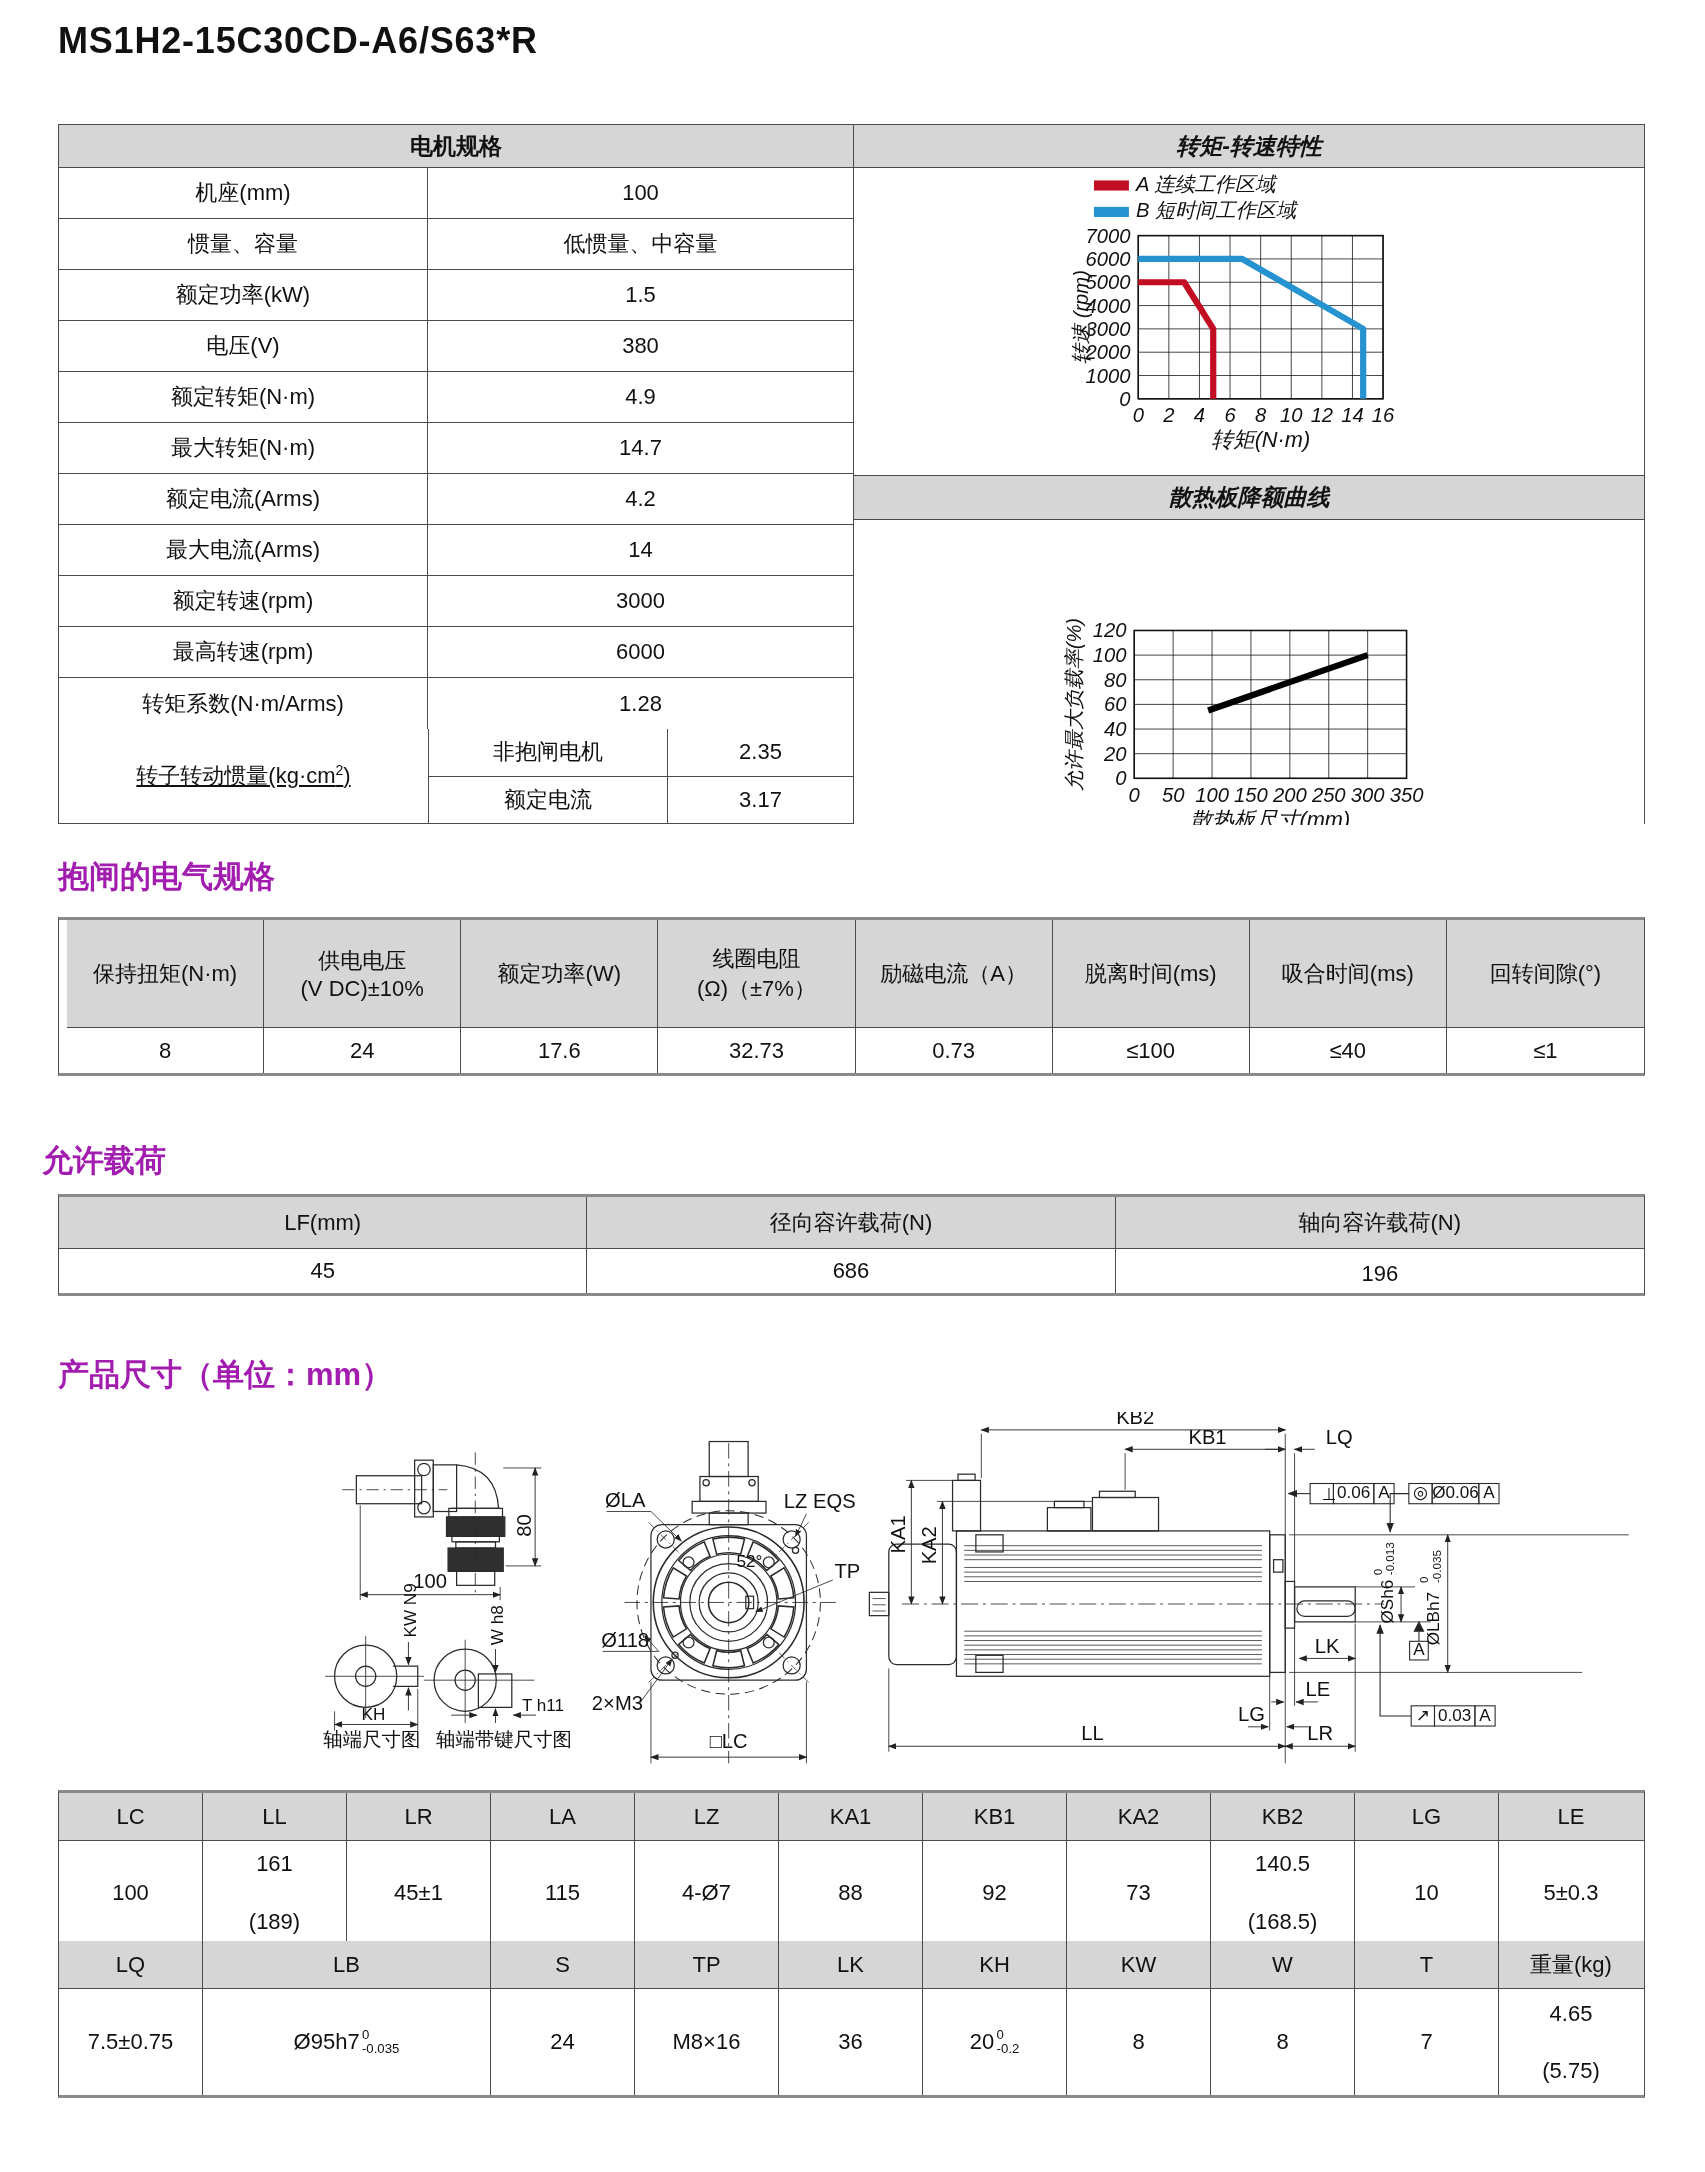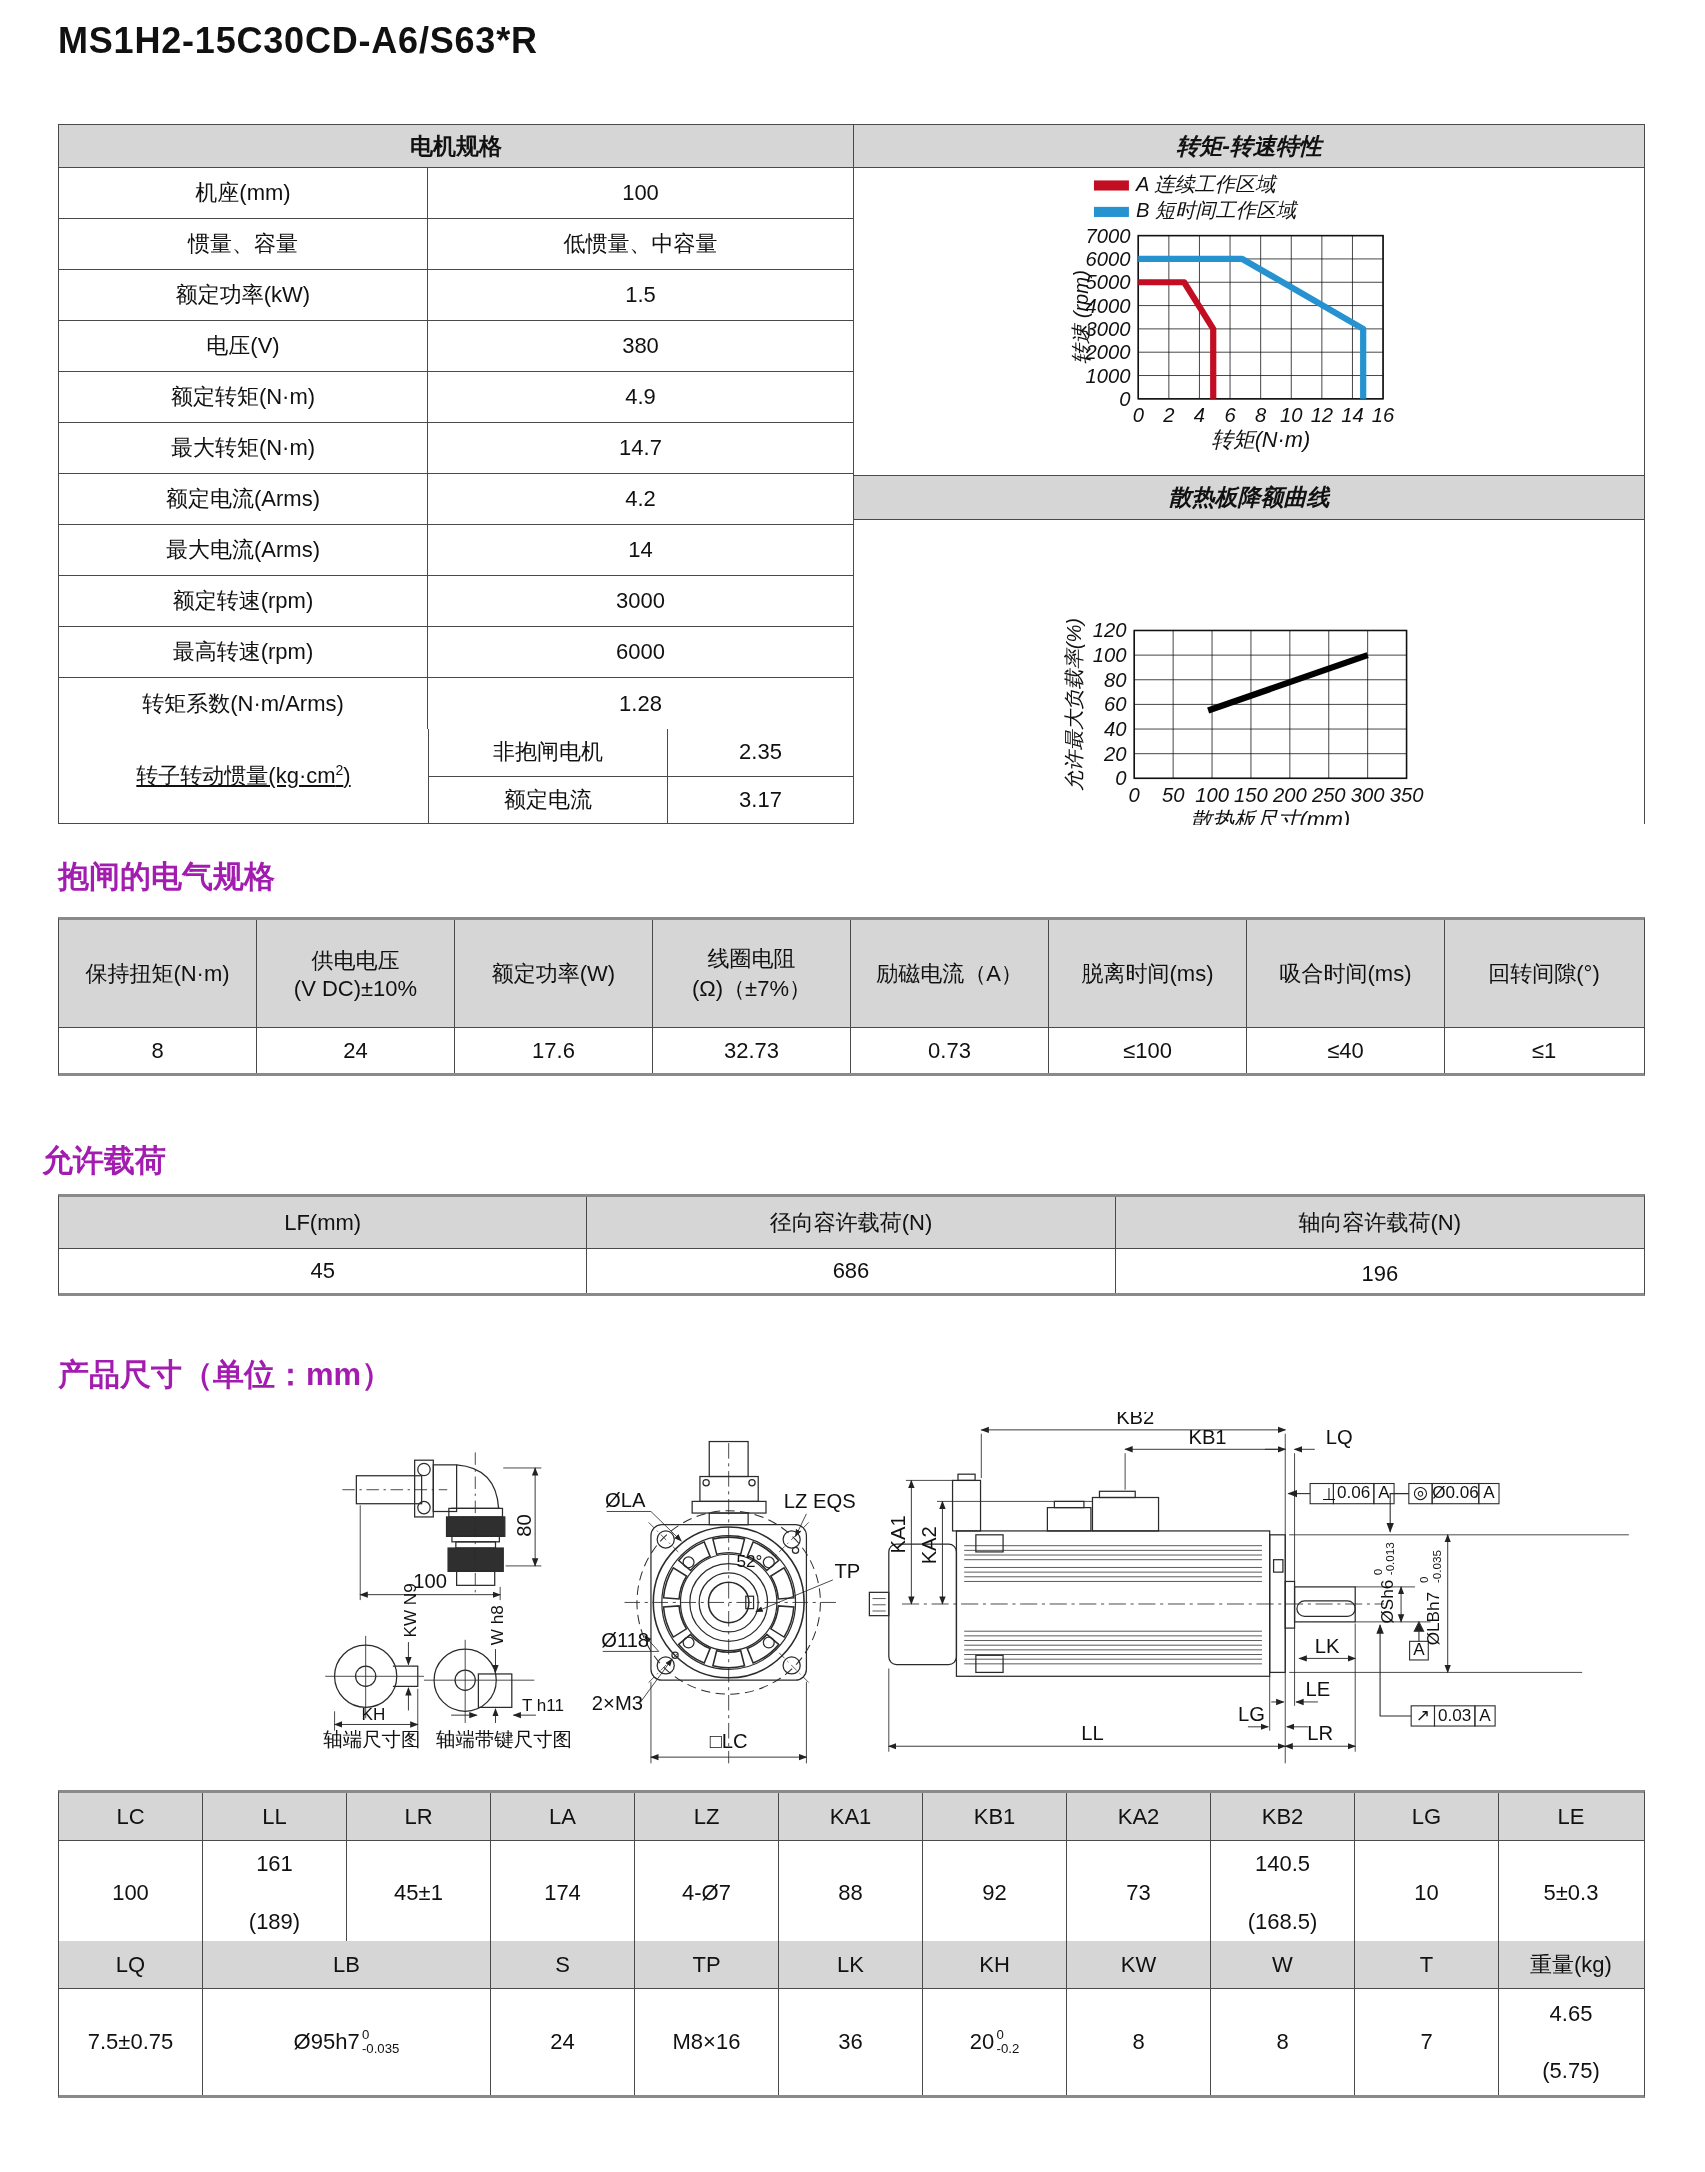--- a/index.html
+++ b/index.html
@@ -197,21 +197,21 @@
           <rect x="360" y="142" width="350" height="190" fill="none" stroke="#111" stroke-width="2"></rect>
           <polyline points="455,244.91666666666669 660,173.66666666666666" fill="none" stroke="#000000" stroke-width="8" stroke-linejoin="round"></polyline>
           <text x="535" y="394" text-anchor="middle" font-size="28" fill="#111">散热板尺寸(mm)</text>
           <text transform="translate(292,237) rotate(-90)" text-anchor="middle" font-size="26" fill="#111">允许最大负载率(%)</text>
         </svg>
     </div>
   </div>
 </div>
 
 <div class="abs sec-title" style="left:58px;top:856px;">抱闸的电气规格</div>
-<div id="brake-table" class="abs band-table" style="top:917px;">
+<div id="brake-table" class="abs band-table" style="top:917px;padding-left:8px;">
   <div class="brow bhead" id="brake-head" style="height:107px;">
       <div class="bcell" style="width: 198px;">保持扭矩(N·m)</div>
       <div class="bcell" style="width: 198px;">供电电压
 (V DC)±10%</div>
       <div class="bcell" style="width: 198px;">额定功率(W)</div>
       <div class="bcell" style="width: 198px;">线圈电阻
 (Ω)（±7%）</div>
       <div class="bcell" style="width: 198px;">励磁电流（A）</div>
       <div class="bcell" style="width: 198px;">脱离时间(ms)</div>
       <div class="bcell" style="width: 198px;">吸合时间(ms)</div>
@@ -520,21 +520,21 @@
       <div class="bcell" style="width: 144px;">KA2</div>
       <div class="bcell" style="width: 144px;">KB2</div>
       <div class="bcell" style="width: 144px;">LG</div>
       <div class="bcell" style="width: 144px;">LE</div>
     </div>
   <div class="brow" id="dim1-vals" style="height:103px;">
       <div class="bcell" style="width: 144px; line-height: 2.6;">100</div>
       <div class="bcell" style="width: 144px; line-height: 2.6;">161
 (189)</div>
       <div class="bcell" style="width: 144px; line-height: 2.6;">45±1</div>
-      <div class="bcell" style="width: 144px; line-height: 2.6;">174</div>
+      <div class="bcell" style="width: 144px; line-height: 2.6;">115</div>
       <div class="bcell" style="width: 144px; line-height: 2.6;">4-Ø7</div>
       <div class="bcell" style="width: 144px; line-height: 2.6;">88</div>
       <div class="bcell" style="width: 144px; line-height: 2.6;">92</div>
       <div class="bcell" style="width: 144px; line-height: 2.6;">73</div>
       <div class="bcell" style="width: 144px; line-height: 2.6;">140.5
 (168.5)</div>
       <div class="bcell" style="width: 144px; line-height: 2.6;">10</div>
       <div class="bcell" style="width: 144px; line-height: 2.6;">5±0.3</div>
     </div>
 </div>

